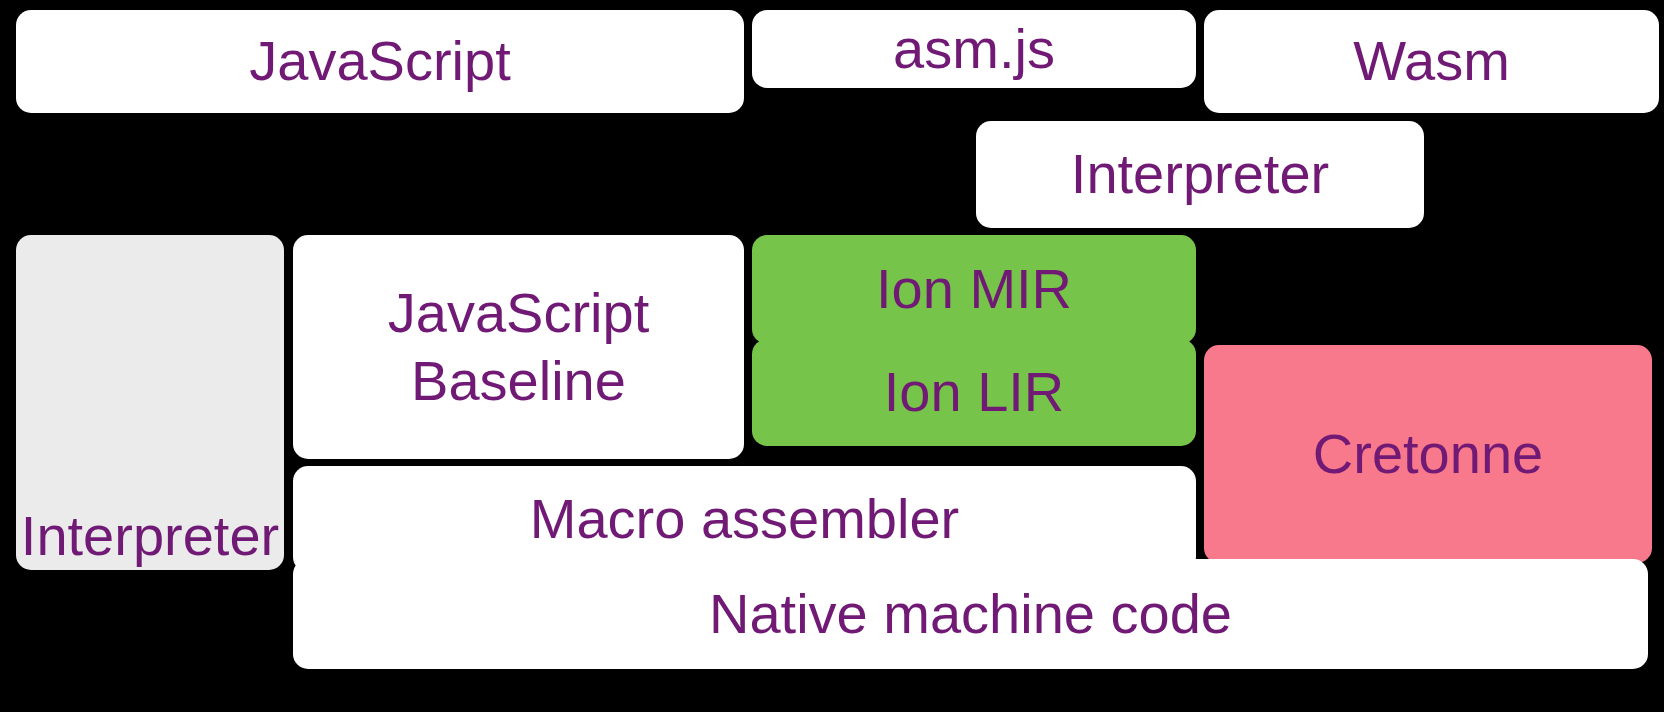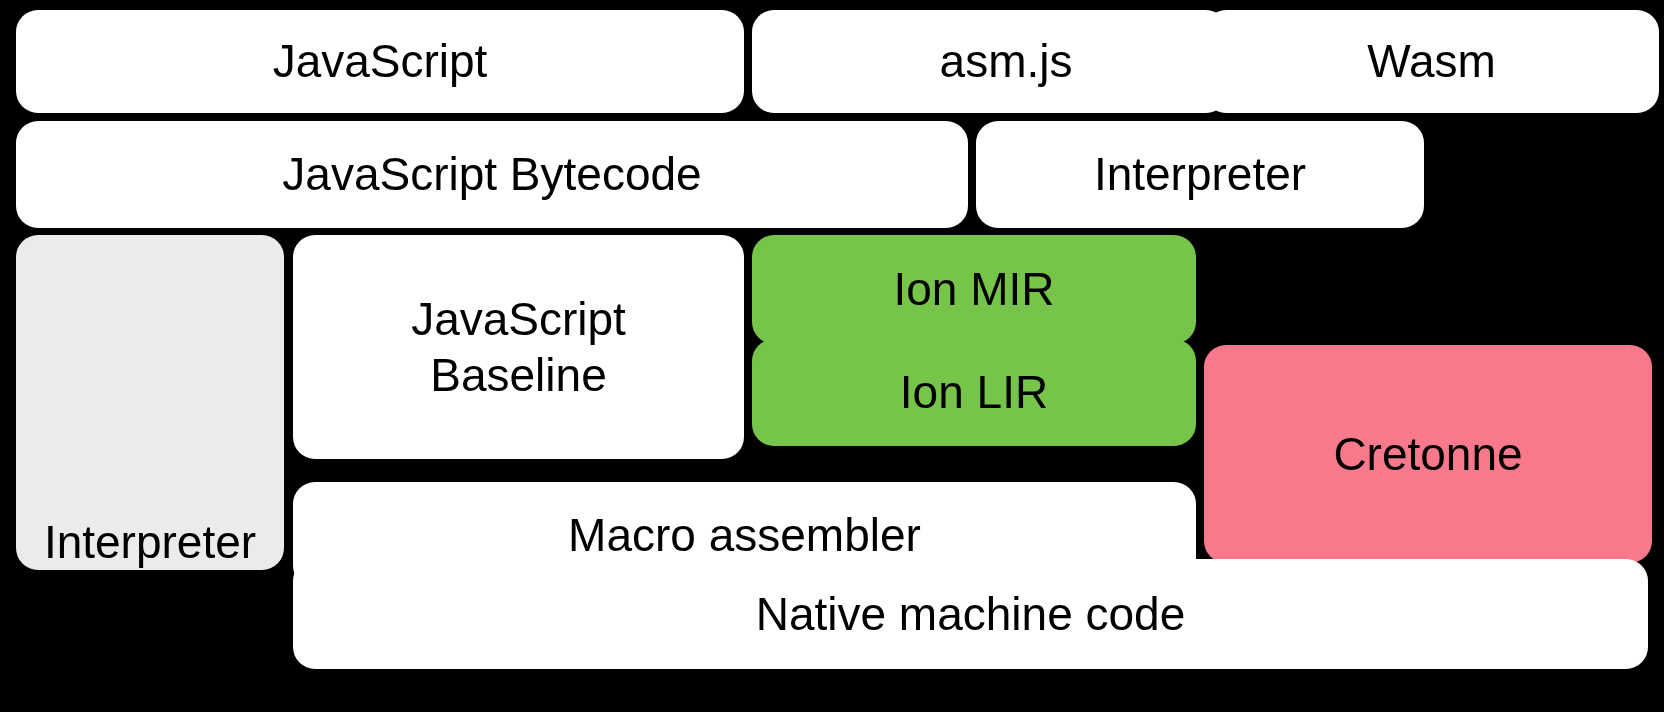--- a/index.html
+++ b/index.html
@@ -10,53 +10,53 @@
   .canvas {
     position: relative;
     width: 1664px;
     height: 712px;
     background: #000000;
     overflow: hidden;
     font-family: "Liberation Sans", "DejaVu Sans", sans-serif;
   }
   .node {
     position: absolute;
-    border-radius: 22px;
+    border-radius: 15px;
     display: flex;
     align-items: center;
     justify-content: center;
     text-align: center;
-    color: #000000;
-    font-size: 46px;
+    color: #701a75;
+    font-size: 56px;
     line-height: 1.22;
     letter-spacing: 0px;
   }
   .white { background: #ffffff; }
   .gray  { background: #ebebeb; }
   .green { background: #77c44a; }
   .pink  { background: #f8798b; }
 
   
   #node-javascript  { left: 16px;   top: 10px;  width: 728px;  height: 103px; }
-  #node-asmjs       { left: 752px;  top: 10px;  width: 444px;  height: 103px; padding-left: 32px; }
+  #node-asmjs       { left: 752px;  top: 10px;  width: 444px;  height: 78px; }
   #node-wasm        { left: 1204px; top: 10px;  width: 455px;  height: 103px; }
 
   
   #node-bytecode    { left: 16px;   top: 121px; width: 952px;  height: 107px; }
   #node-baldrmonkey { left: 976px;  top: 121px; width: 448px;  height: 107px; }
 
   
   #node-interpreter { left: 16px;   top: 235px; width: 268px;  height: 335px; align-items: flex-end; }
   #node-baseline    { left: 293px;  top: 235px; width: 451px;  height: 224px; flex-direction: column; }
   #node-ion-mir     { left: 752px;  top: 235px; width: 444px;  height: 109px; }
   #node-ion-lir     { left: 752px;  top: 339px; width: 444px;  height: 107px; }
   #node-cretonne    { left: 1204px; top: 345px; width: 448px;  height: 218px; }
 
   
-  #node-macro       { left: 293px;  top: 482px; width: 903px;  height: 106px; }
+  #node-macro       { left: 293px;  top: 466px; width: 903px;  height: 106px; }
   #node-native      { left: 293px;  top: 559px; width: 1355px; height: 110px; }
 
   .label-line { display: block; }
 </style>
 </head>
 <body>
 
 <div class="canvas">
 
   <div class="node white" id="node-javascript">
@@ -64,23 +64,20 @@
   </div>
 
   <div class="node white" id="node-asmjs">
     <span>asm.js</span>
   </div>
 
   <div class="node white" id="node-wasm">
     <span>Wasm</span>
   </div>
 
-  <div class="node white" id="node-bytecode">
-    <span>JavaScript Bytecode</span>
-  </div>
 
   <div class="node white" id="node-baldrmonkey">
     <span>Interpreter</span>
   </div>
 
   <div class="node gray" id="node-interpreter">
     <span>Interpreter</span>
   </div>
 
   <div class="node white" id="node-baseline">

